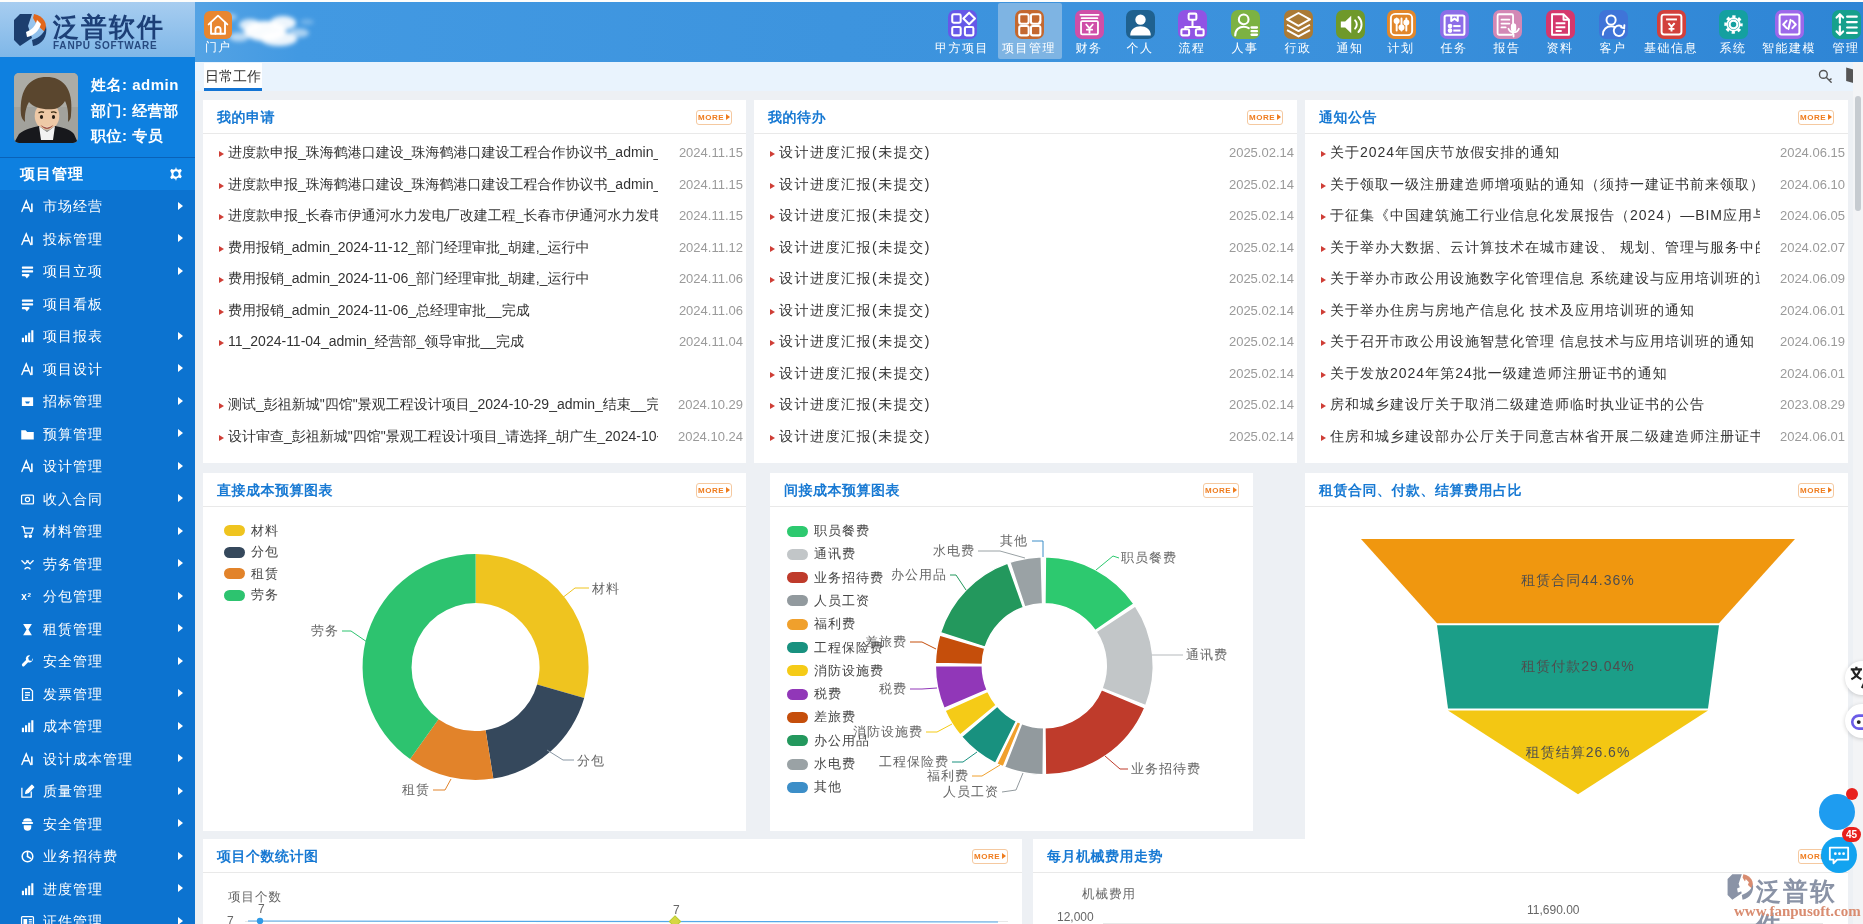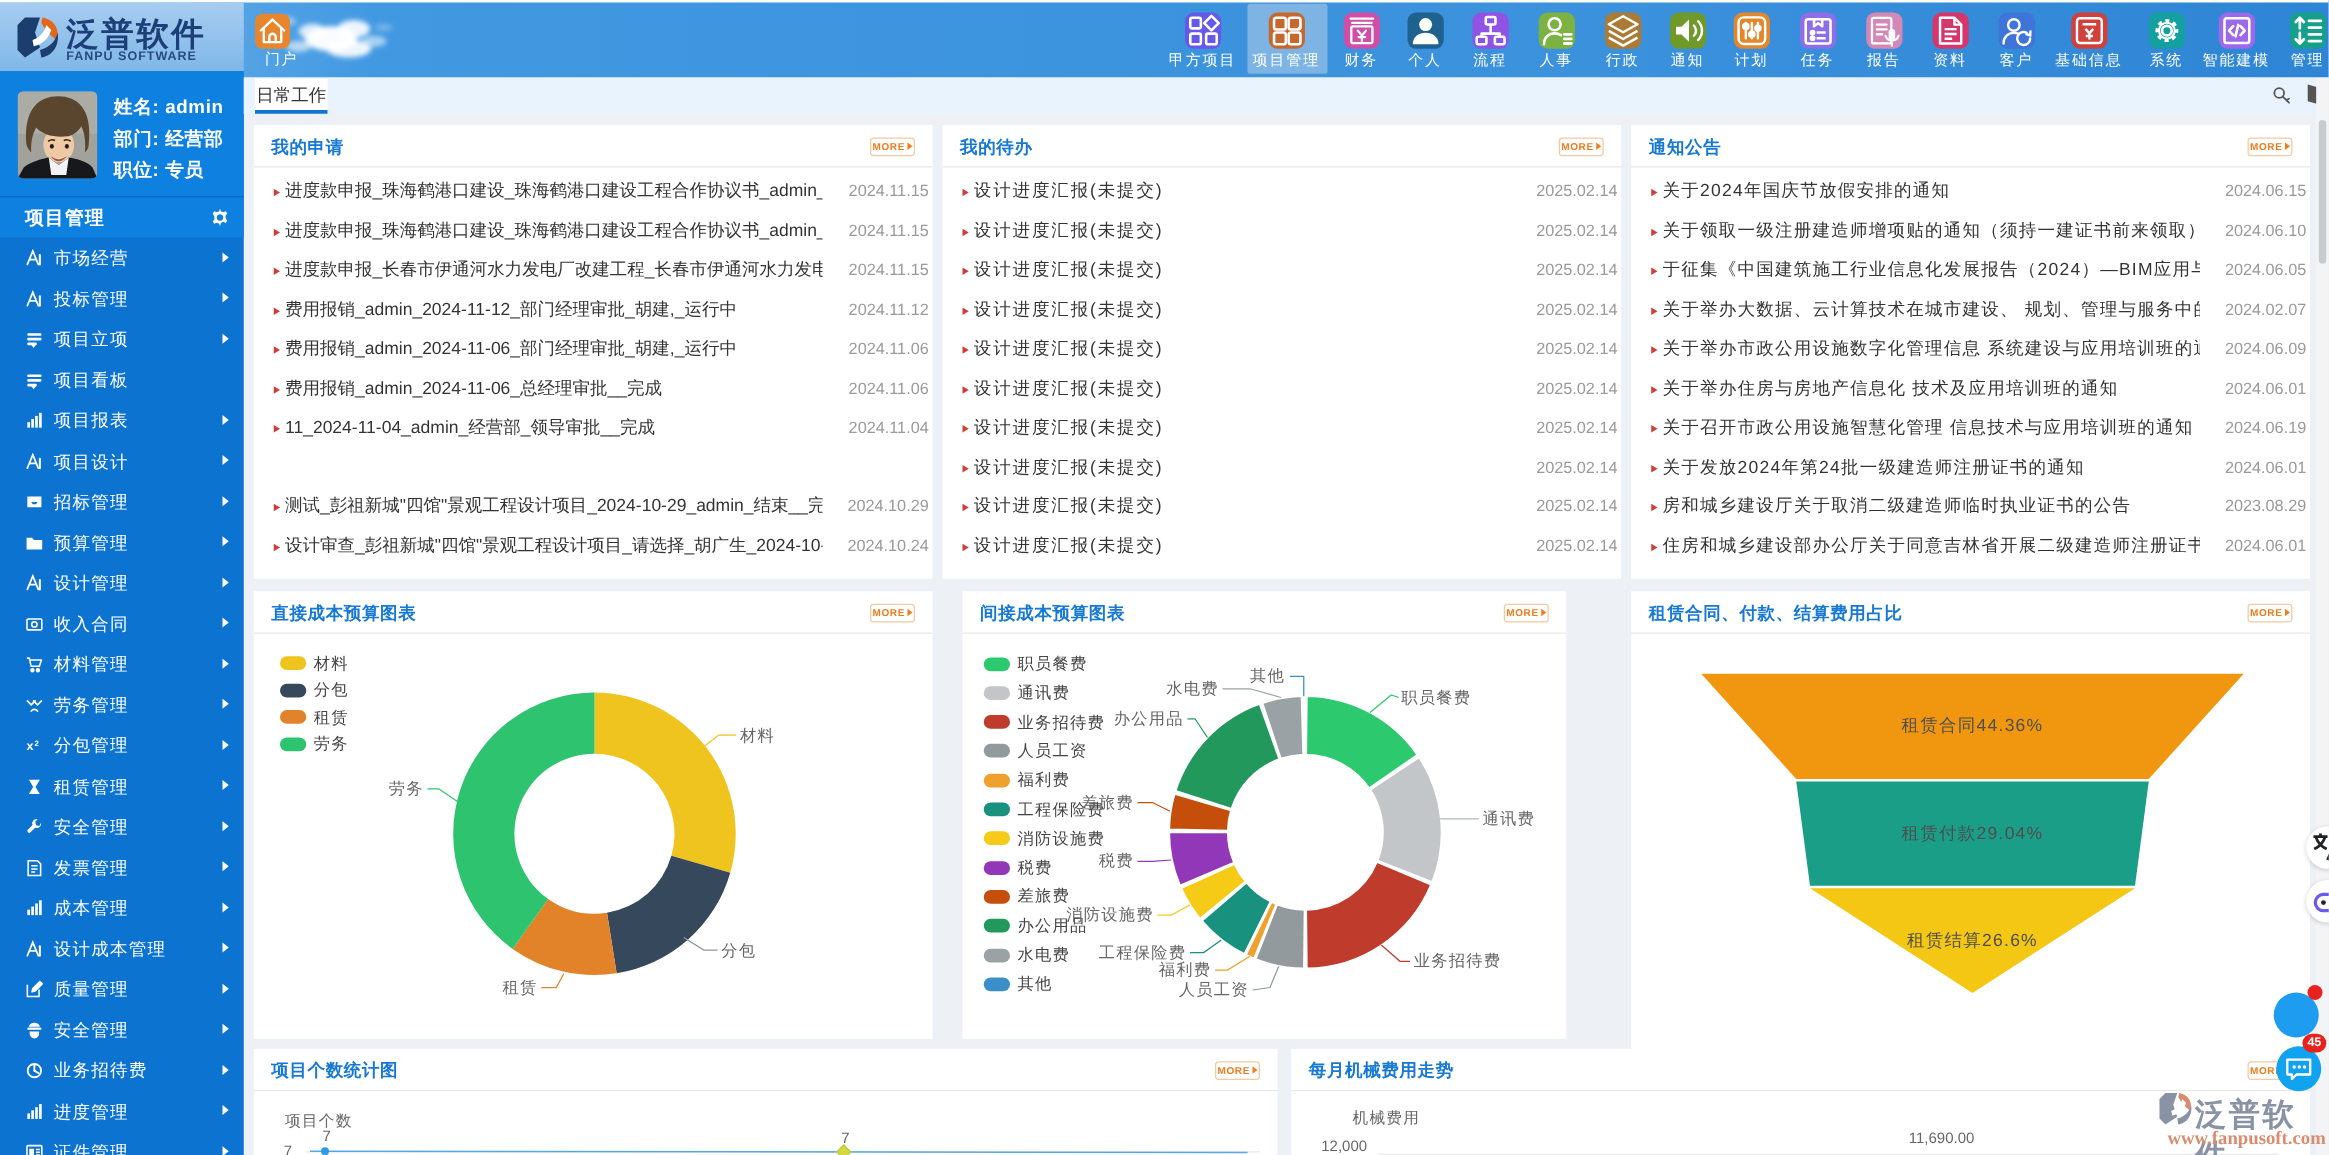--- a/index.html
+++ b/index.html
@@ -74,21 +74,21 @@
 </svg>
 <div class="zh">泛普软件</div>
     <div class="en">FANPU SOFTWARE</div>
   </div>
 <div class="abs" style="left:204px;top:11px;width:28px;height:28px;border-radius:6px;background:#e8862f">
 <svg width="28" height="28" viewBox="0 0 24 24" fill="none" stroke="#fff" stroke-width="1.6" stroke-linejoin="round" stroke-linecap="round">
 <path d="M4,11.5 L12,4 L20,11.5"></path>
       <path d="M6,10 V19.5 H18 V10"></path>
       <path d="M9.8,19.5 v-3.6 a2.2,2.2 0 0 1 4.4,0 v3.6"></path>
 </svg></div>
-<div class="abs" style="left:198px;top:39px;width:40px;text-align:right;font-size:12px;color:#fff;letter-spacing:1px">门户</div>
+<div class="abs" style="left:198px;top:39px;width:40px;text-align:center;font-size:12px;color:#fff;letter-spacing:1px">门户</div>
 <div class="abs" id="navhl"></div>
 <div class="navit" style="left:930px;width:64px">
     <div class="navic" style="background:#6658e8">
 <svg width="29" height="29" viewBox="0 0 24 24">
         <g fill="none" stroke="#fff" stroke-width="1.7" stroke-linejoin="round">
           <rect x="3.5" y="3.5" width="7" height="7" rx="1.2"></rect>
           <rect x="3.5" y="14" width="7" height="7" rx="1.2"></rect>
           <rect x="14" y="14" width="7" height="7" rx="1.2"></rect>
           <path d="M17.5,2.2 L22.3,7 L17.5,11.8 L12.7,7 Z"></path>
         </g>

